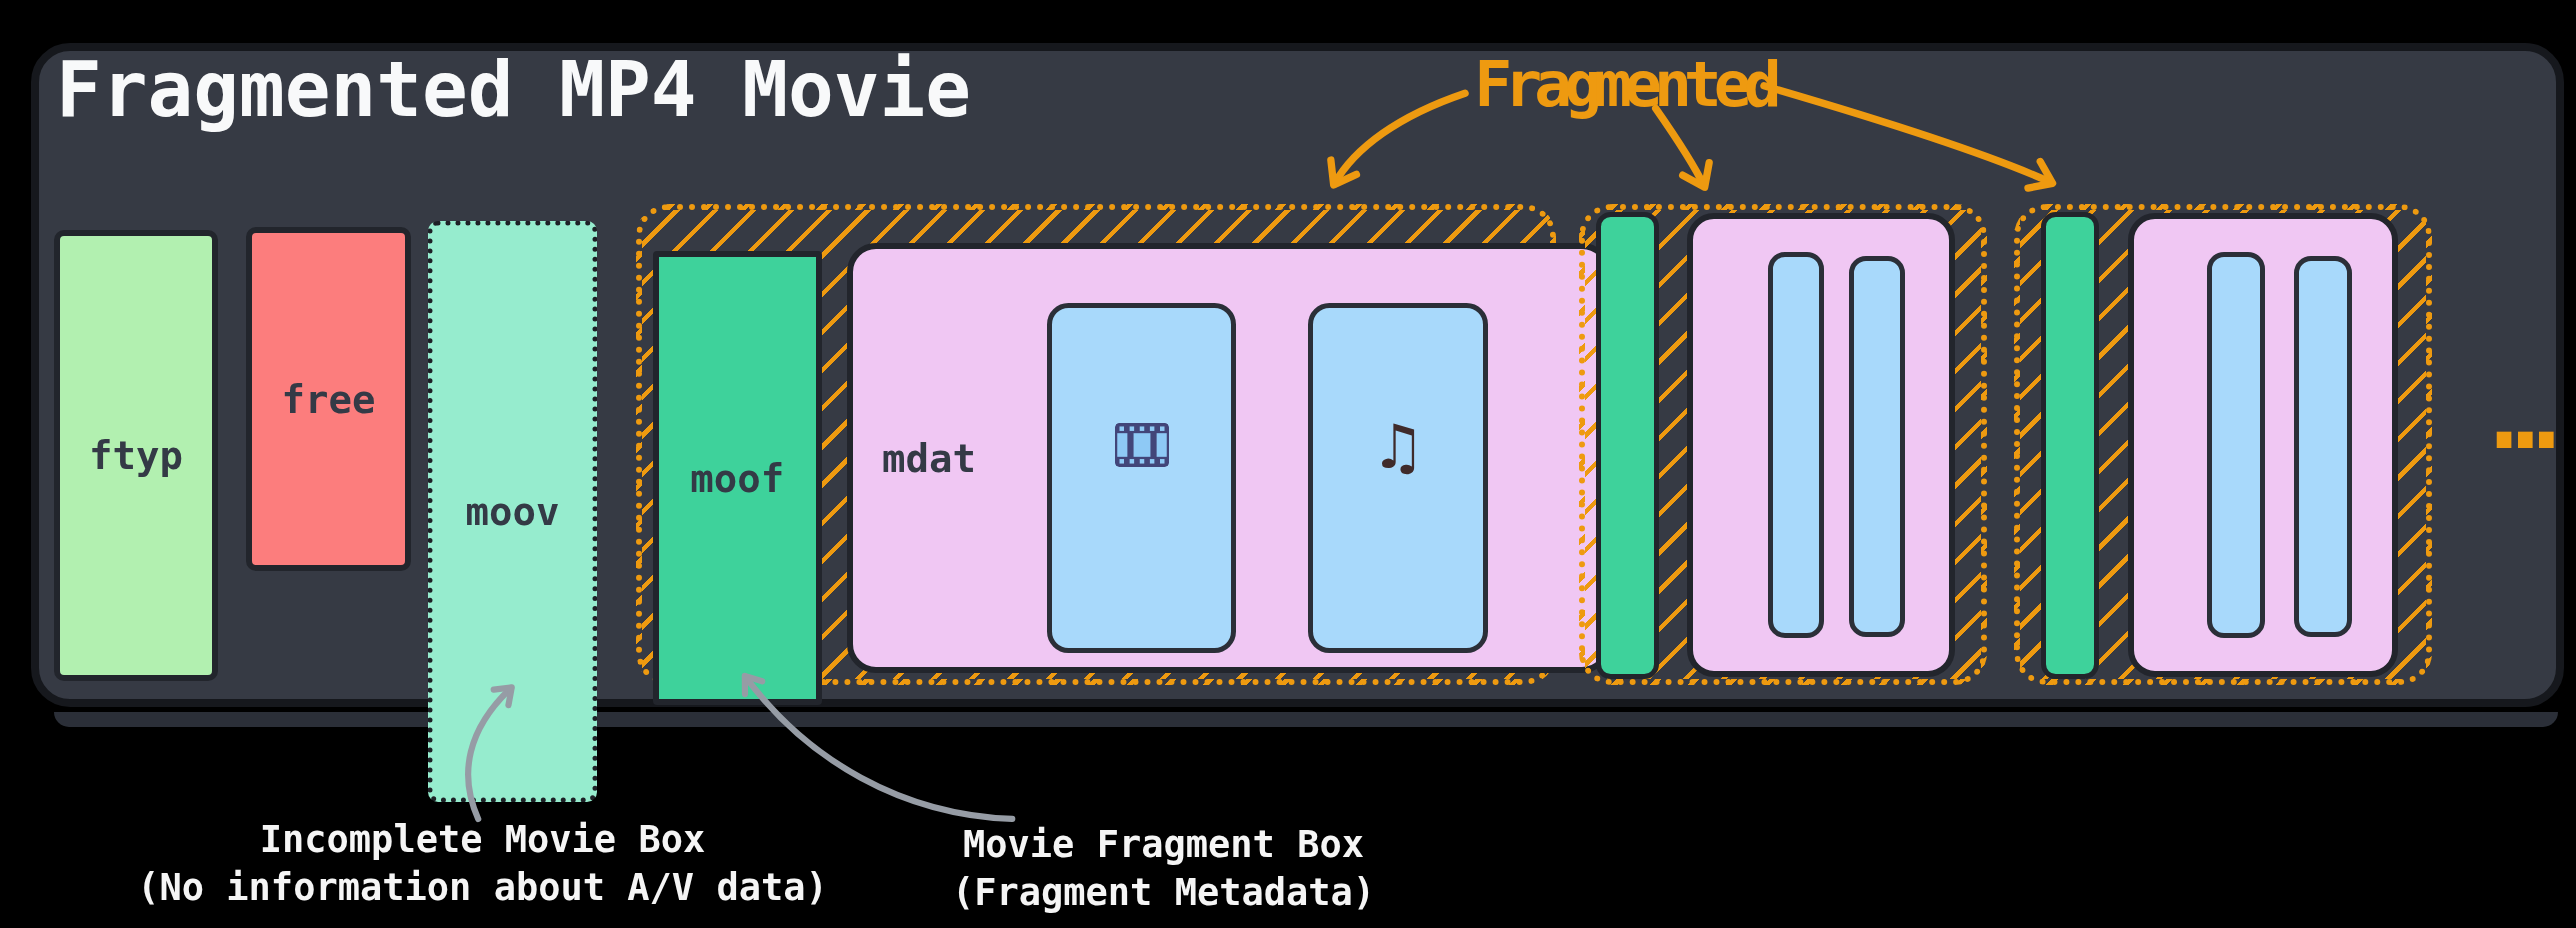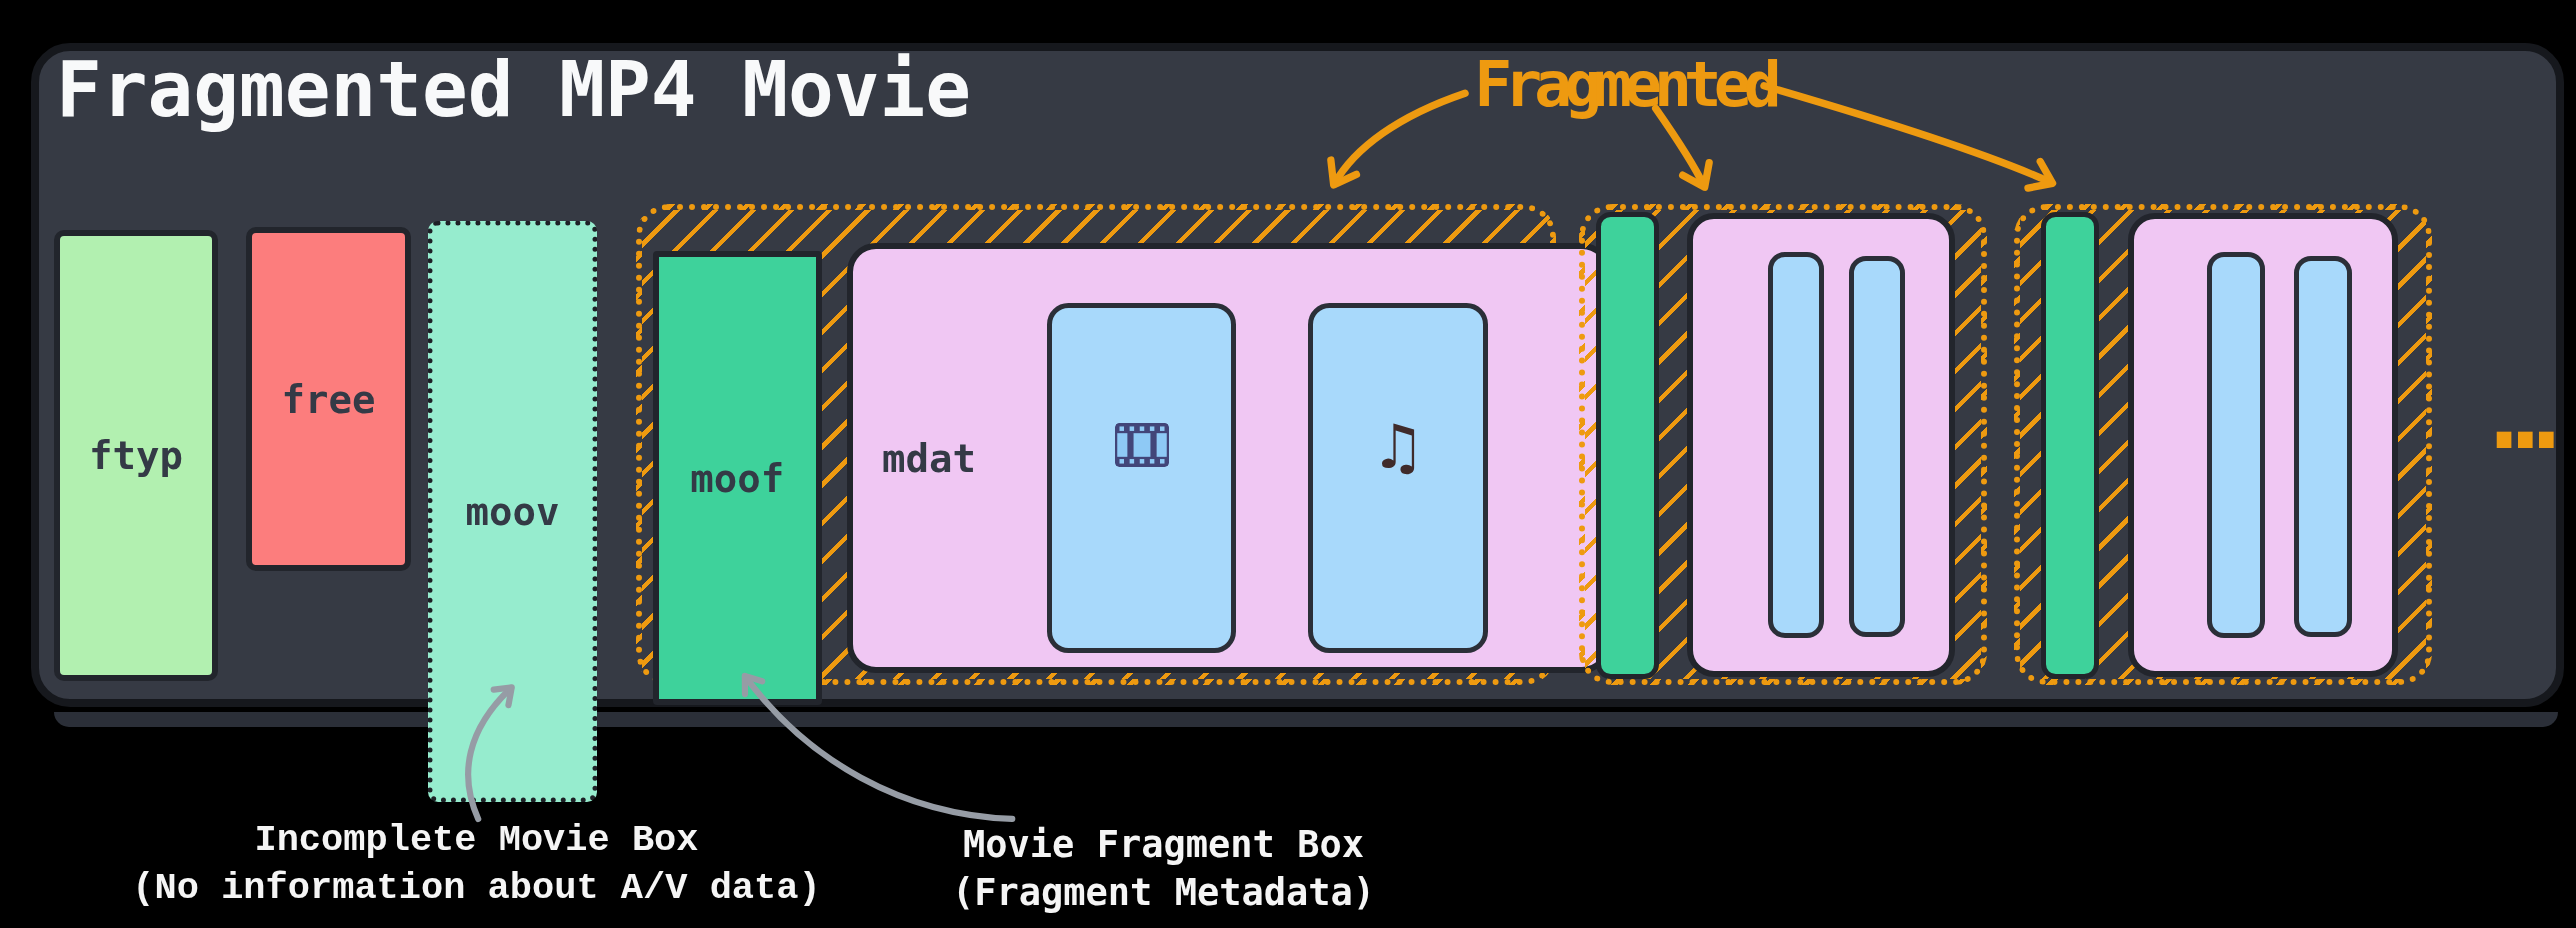--- a/index.html
+++ b/index.html
@@ -51,21 +51,21 @@
   .icon-wrap{position:absolute;left:50%;top:50%;transform:translate(-50%,-50%) translateY(-32px);}
   .music{font-family:"DejaVu Sans","Liberation Sans",sans-serif;font-size:61px;color:#3f2b2b;
          line-height:1;}
   
   .frag-label{position:absolute;left:1421px;top:48px;width:406px;text-align:center;
               font-size:63px;font-weight:700;letter-spacing:-8px;color:#ee9a10;white-space:nowrap;}
   .ellipsis{position:absolute;left:2477px;top:364px;font-size:90px;font-weight:700;
             letter-spacing:-33px;color:#ee9a10;white-space:nowrap;}
   .note{position:absolute;text-align:center;color:#f5f5f5;font-size:37px;font-weight:700;
         line-height:48px;white-space:nowrap;}
-  .note1{left:82px;top:816px;width:789px;font-family:Liberation Mono, monospace;}
+  .note1{left:88px;top:816px;width:789px;}
   .note2{left:769px;top:821px;width:789px;}
   .arrows{position:absolute;left:0;top:0;width:2576px;height:929px;pointer-events:none;}
 </style>
 </head>
 <body>
 
 <div id="canvas">
 
   <div class="panel-shadow"></div>
 

